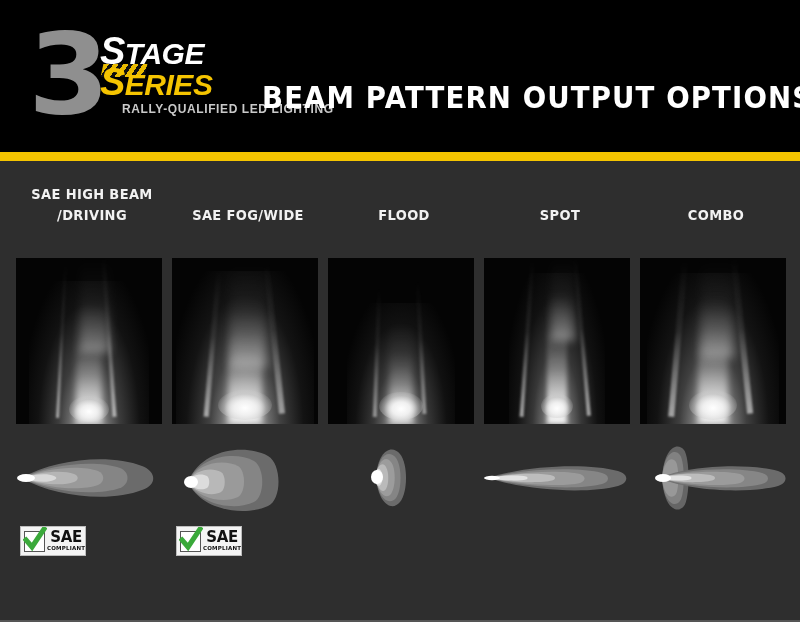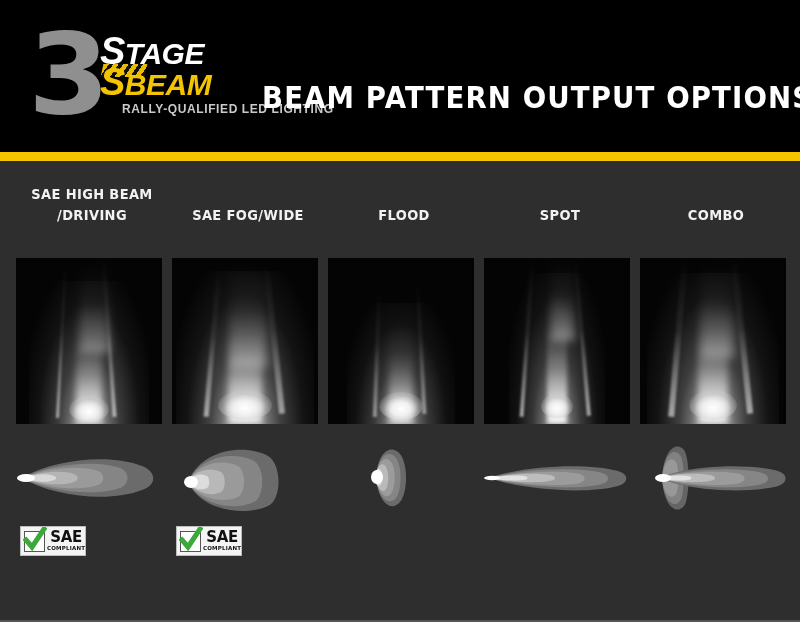--- a/index.html
+++ b/index.html
@@ -160,21 +160,21 @@
 
 <div class="page">
 
   <div class="header">
 
     <div class="logo">
       <div class="logo-3">3</div>
       <div class="logo-words">
         <div class="hazard"></div>
         <div class="logo-stage"><span class="cap">S</span><span>TAGE</span></div>
-        <div class="logo-series"><span class="cap">S</span><span>BEAM</span></div>
+        <div class="logo-series"><span class="cap">S</span><span>ERIES</span></div>
         <div class="logo-tag">RALLY-QUALIFIED LED LIGHTING</div>
       </div>
     </div>
 
     <div class="title">BEAM PATTERN OUTPUT OPTIONS</div>
   </div>
   <div class="yellow-bar"></div>
 
   <div class="cols">
 

